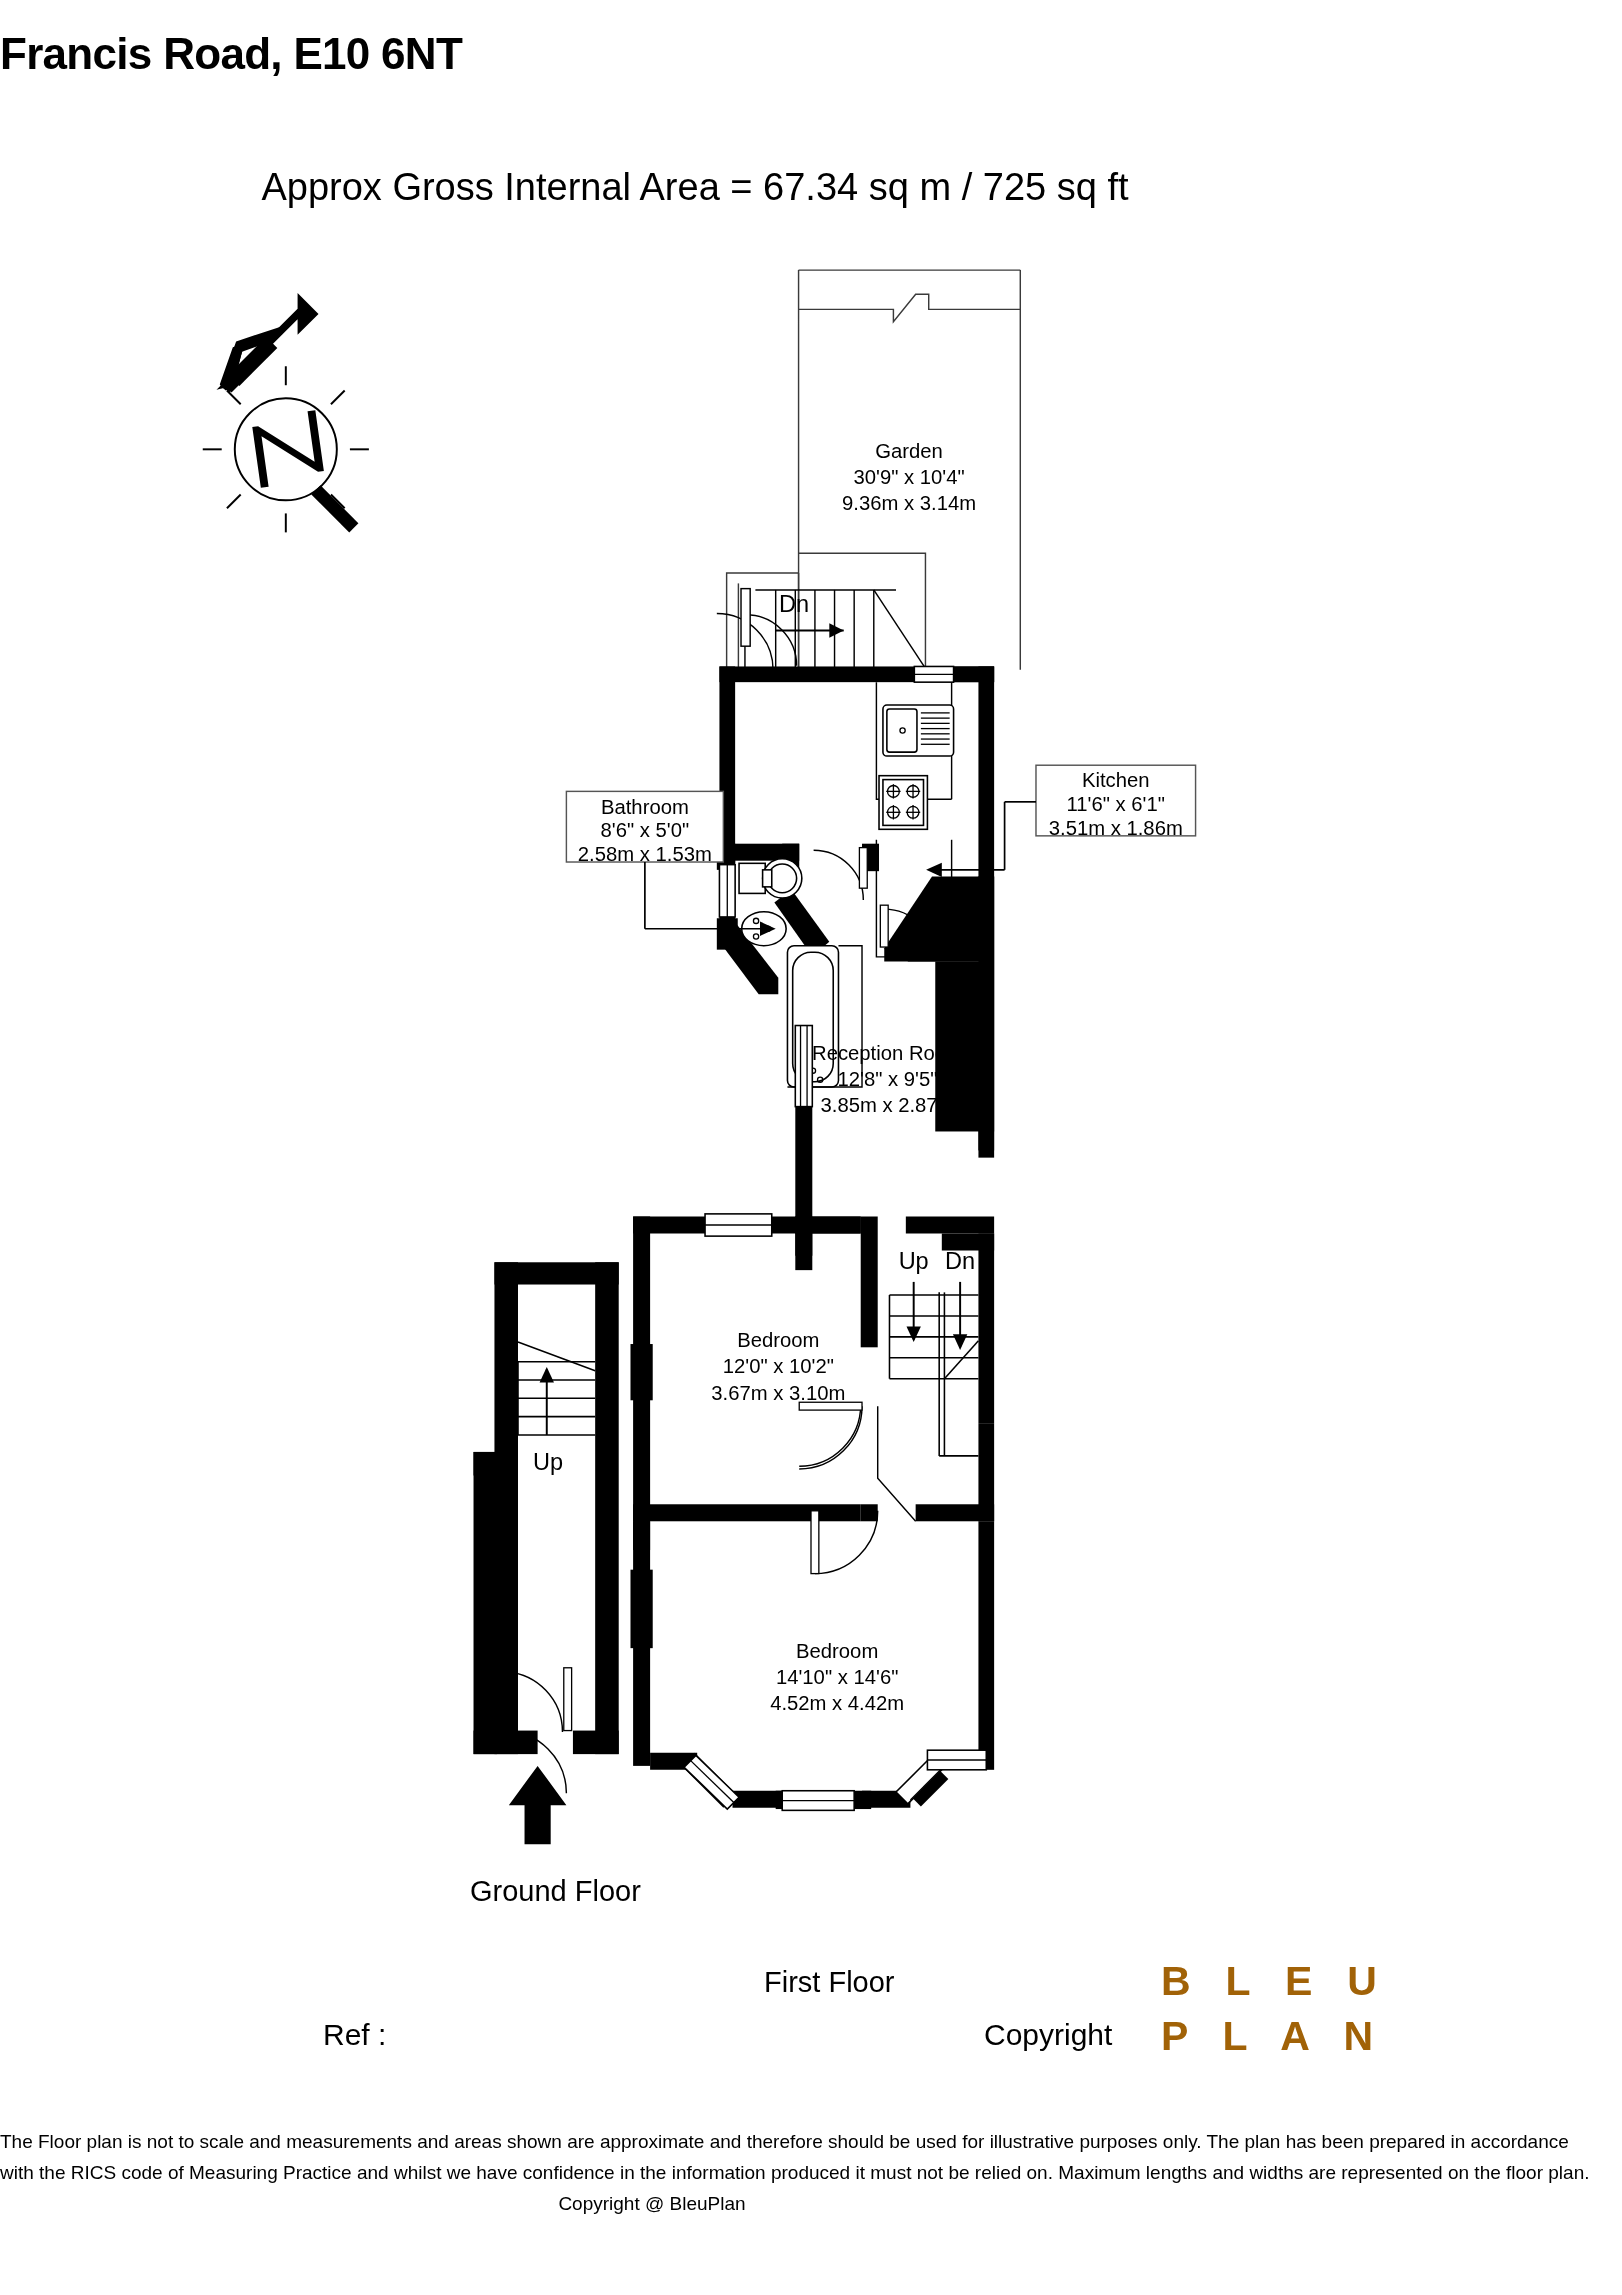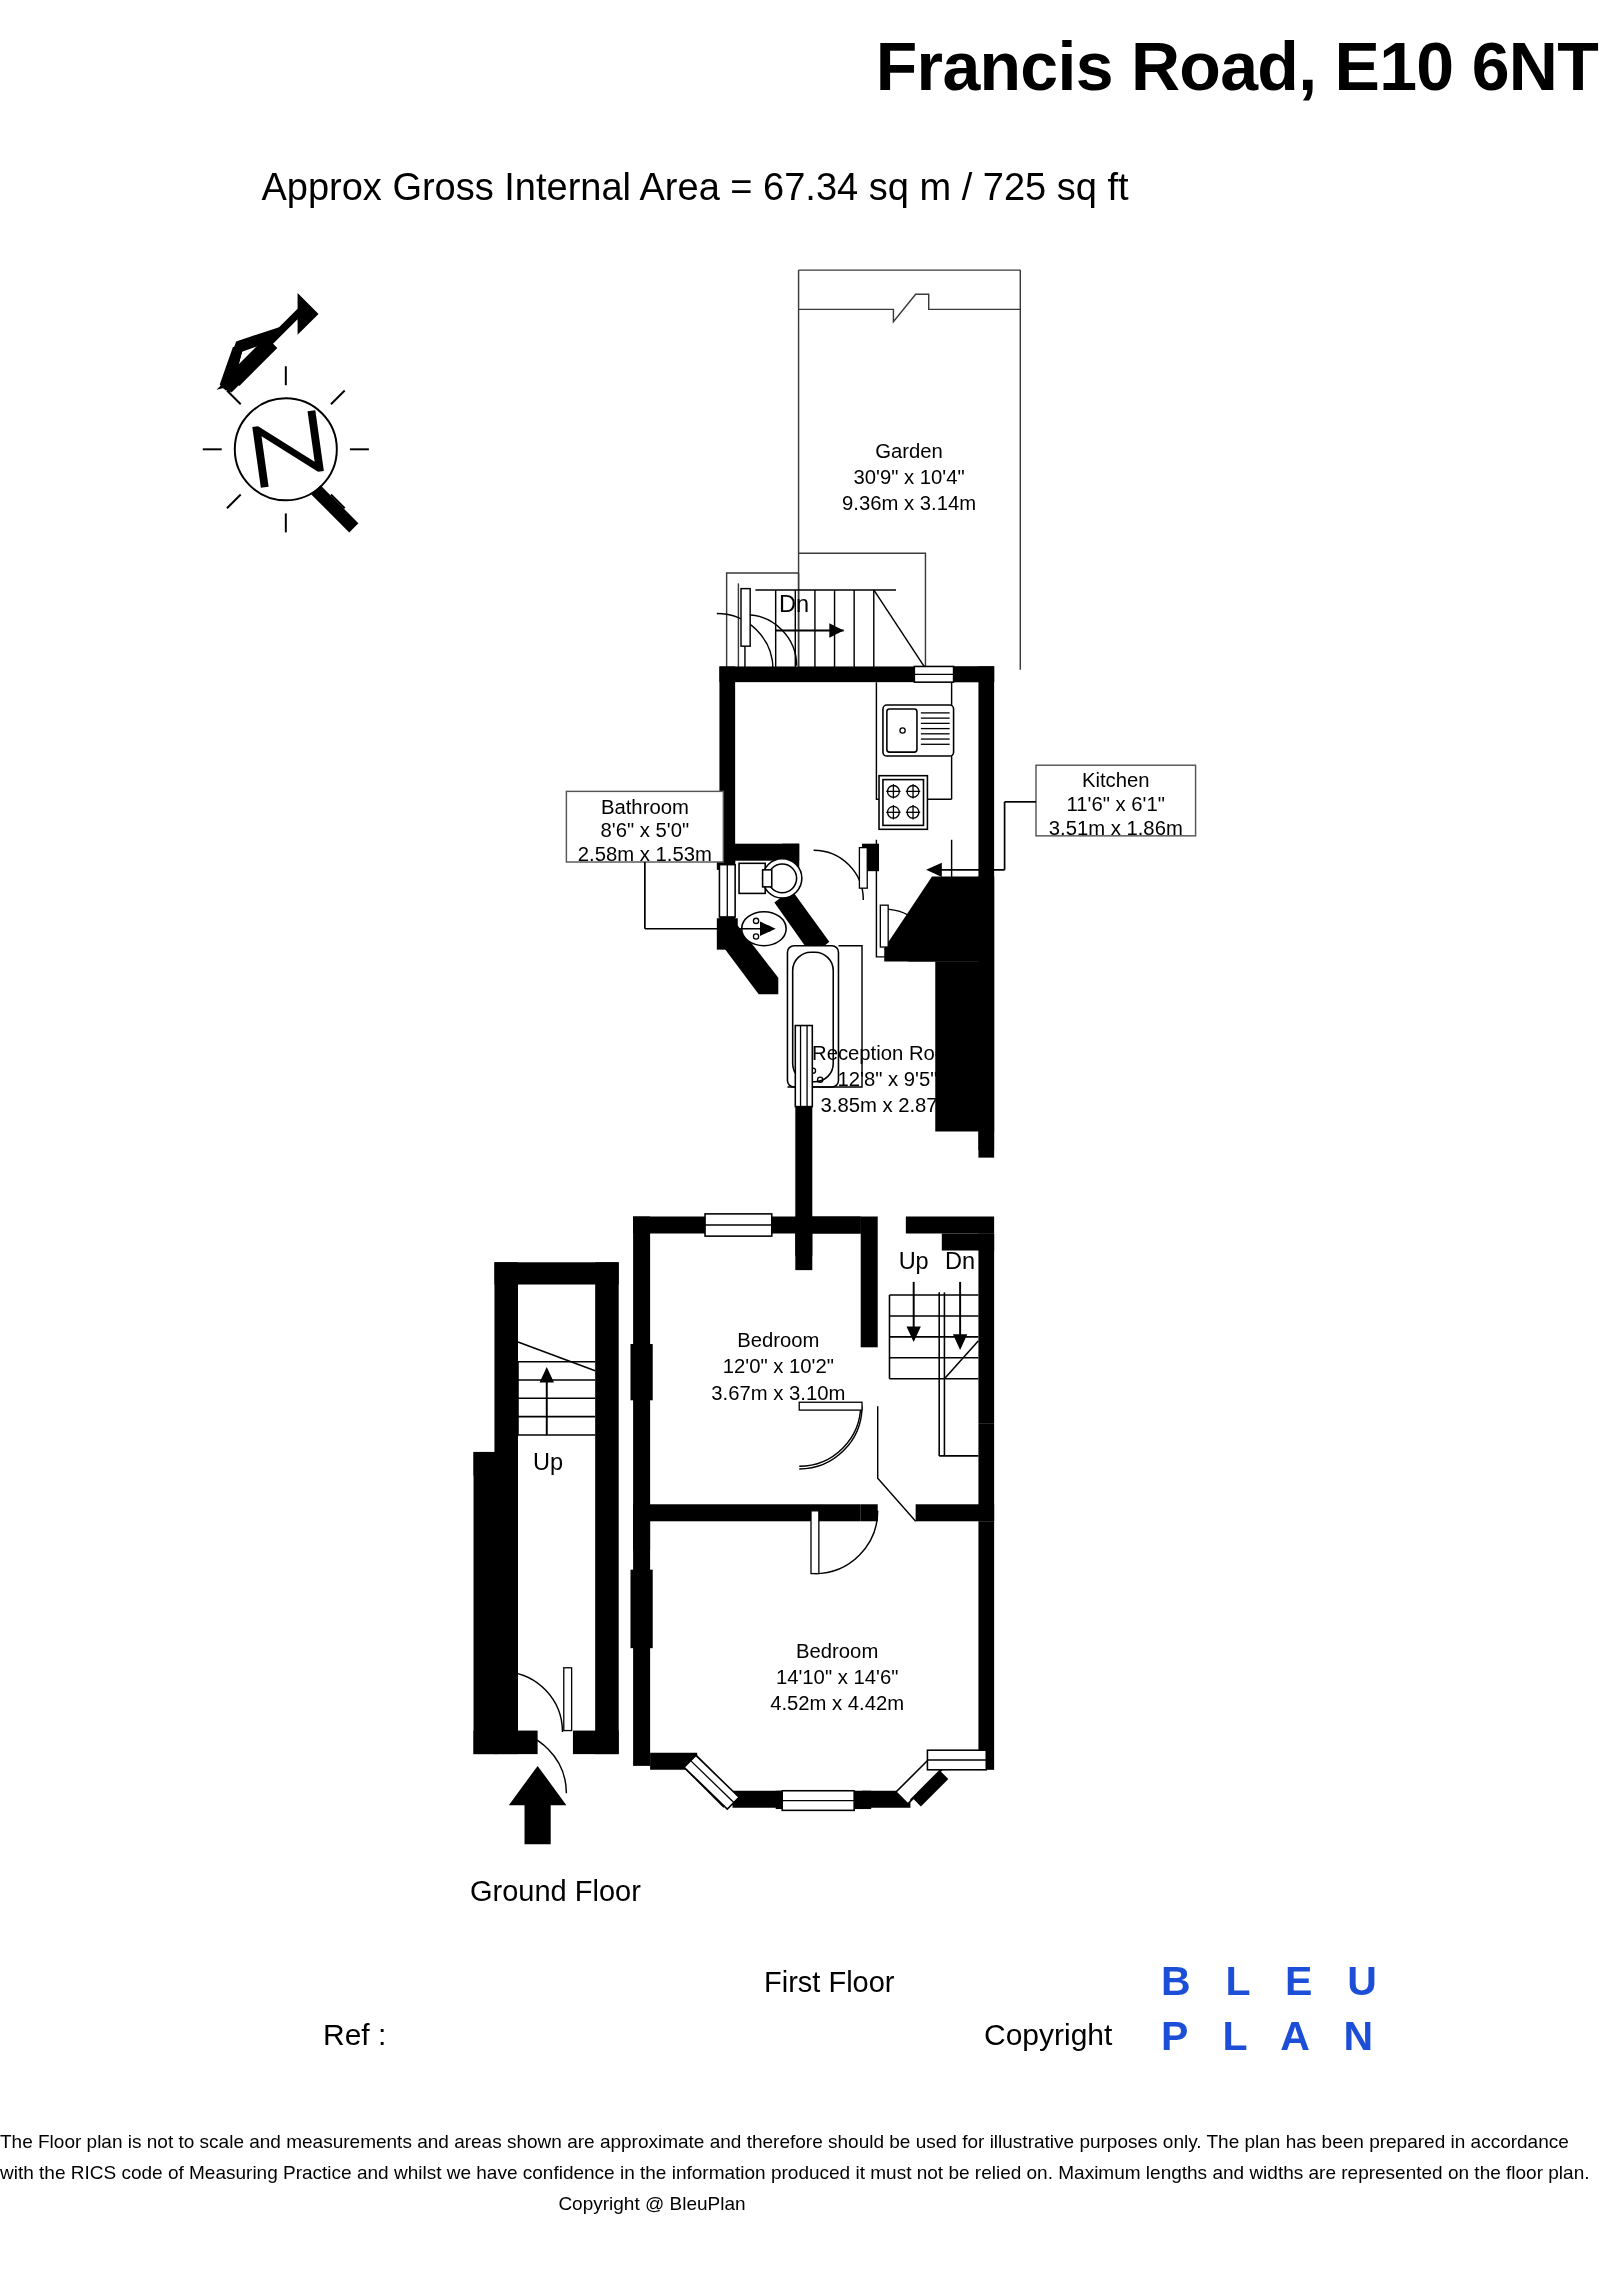--- a/index.html
+++ b/index.html
@@ -5,42 +5,42 @@
 <style>
   html,body{margin:0;padding:0;background:#ffffff;}
   body{
     width:1622px;height:2295px;position:relative;overflow:hidden;
     font-family:"Liberation Sans","DejaVu Sans",sans-serif;color:#000;
   }
   .page{position:absolute;inset:0;}
 
   
   .title{
-    position:absolute;top:31px;left:0;width:1598px;text-align:right;
-    font-size:68px;font-weight:bold;letter-spacing:-0.7px;line-height:1.05;
+    position:absolute;top:31px;left:0;width:1598px;text-align:left;
+    font-size:44px;font-weight:bold;letter-spacing:-0.7px;line-height:1.05;
   }
   .subtitle{
     position:absolute;top:150px;left:0;width:1390px;text-align:center;
     font-size:38px;font-weight:normal;line-height:1.1;margin-top:17px;
   }
 
   
   .plan{position:absolute;top:0;left:0;width:1622px;height:2295px;}
 
   
   .floor-cap{position:absolute;font-size:29px;white-space:nowrap;}
   #cap-ground{left:470px;top:1875px;}
   #cap-first{left:764px;top:1966px;}
 
   
   .ref{position:absolute;left:323px;top:2018px;font-size:30px;white-space:nowrap;}
   .copyright{position:absolute;left:984px;top:2018px;font-size:30px;white-space:nowrap;}
   .logo{position:absolute;left:1161px;top:1961px;line-height:1.0;}
   .logo .row{
-    font-size:41px;font-weight:bold;color:#1d4ed8;letter-spacing:11.8px;
+    font-size:41px;font-weight:bold;color:#a16207;letter-spacing:11.8px;
     white-space:nowrap;margin-bottom:14.4px;
   }
 
   .disclaimer{
     position:absolute;left:0;top:2127px;width:1304px;text-align:center;
     font-size:19px;line-height:1.62;
   }
   .disclaimer div{white-space:nowrap;}
 
   

